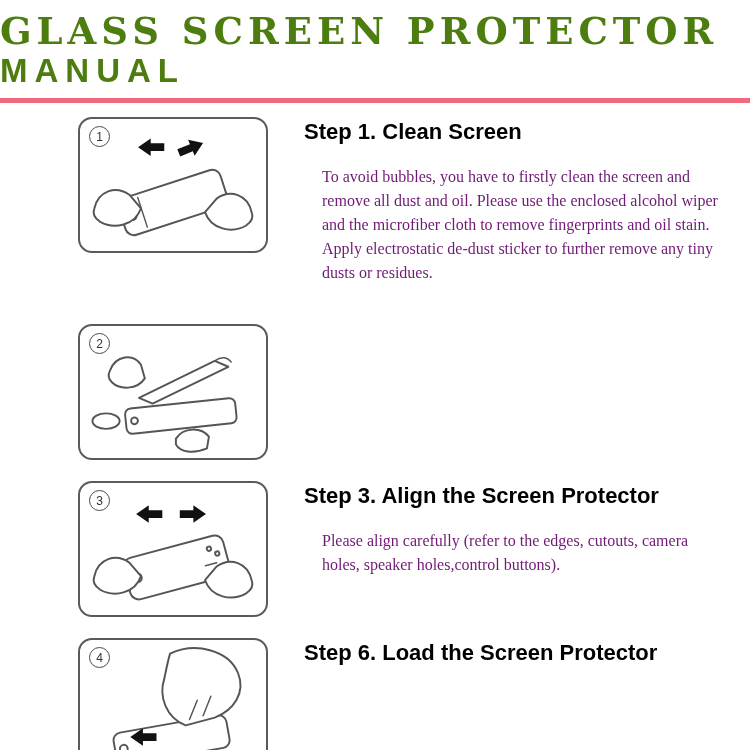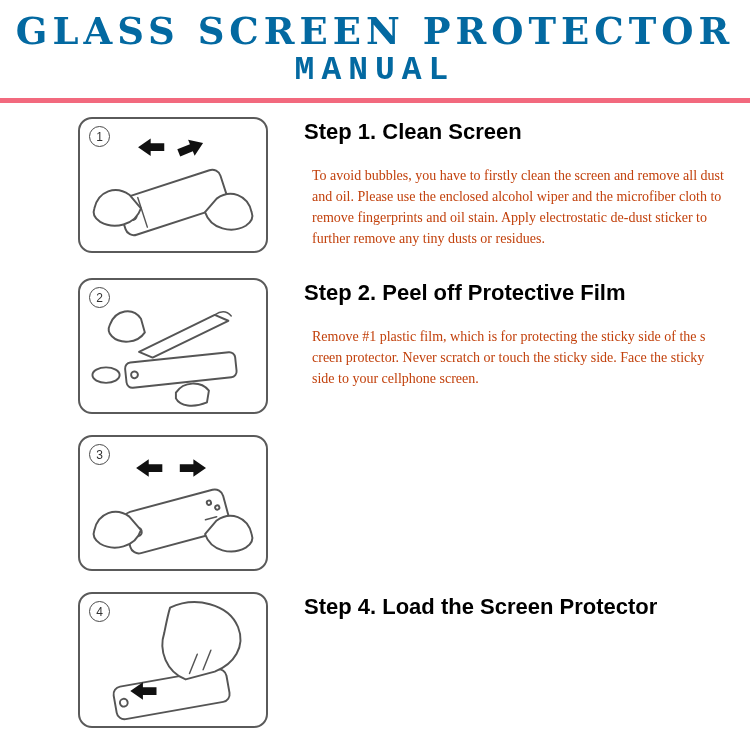--- a/index.html
+++ b/index.html
@@ -11,33 +11,32 @@
     font-family: "Liberation Serif", serif;
     overflow: hidden;
   }
   .page {
     width: 750px;
     height: 750px;
     position: relative;
     background: #fff;
   }
   .title-wrap {
-    text-align: center;
     padding-top: 12px;
-    color: #0369a1;
+    color: #4d7c0f;
   }
   .title-line1 {
     font-family: "DejaVu Serif", serif;
     font-weight: 900;
     font-size: 37px;
     letter-spacing: 5px;
     line-height: 1.05;
   }
   .title-line2 {
-    font-family: Liberation Mono, monospace;
+    font-family: Liberation Sans, sans-serif;
     font-weight: 900;
     font-size: 33px;
     letter-spacing: 7px;
     line-height: 1.1;
     margin-top: 2px;
   }
   .divider {
     height: 5px;
     width: 100%;
     margin-top: 9px;
@@ -88,24 +87,24 @@
   }
   .step-heading {
     font-family: "Liberation Sans", sans-serif;
     font-weight: bold;
     font-size: 22px;
     color: #000;
     margin: 0 0 20px 0;
   }
   .step-body {
     font-family: "Liberation Serif", serif;
-    font-size: 14px;
+    font-size: 16px;
     line-height: 1.5;
-    color: #c2410c;
-    margin: 8px;
+    color: #701a75;
+    margin: 18px;
   }
   .line-art { stroke: #555; stroke-width: 2; fill: #fff; stroke-linejoin: round; stroke-linecap: round; }
   .line-art-thin { stroke: #555; stroke-width: 1.5; fill: none; stroke-linecap: round; }
   .arrow-fill { fill: #111; stroke: none; }
 </style>
 </head>
 <body>
 
 <div class="page">
 
@@ -146,58 +145,58 @@
           <path class="line-art" d="M60,74 L138,36 L152,42 L74,80 Z"></path>
           <path class="line-art-thin" d="M138,36 q10,-7 17,1"></path>
           <g transform="rotate(-6 100 92)">
             <rect class="line-art" x="46" y="80" width="114" height="26" rx="6"></rect>
             <circle class="line-art" cx="55" cy="93" r="3.5"></circle>
           </g>
           <path class="line-art" d="M30,46 C36,30 54,28 62,40 L66,54 C58,66 40,66 32,58 C28,54 28,50 30,46 Z"></path>
           <ellipse class="line-art" cx="26" cy="98" rx="14" ry="8"></ellipse>
           <path class="line-art" d="M98,116 C106,104 124,104 132,114 L130,126 C116,132 102,130 98,122 Z"></path>
         </svg>
-      </div>
-      <div class="step-text">
-        <h2 class="step-heading">Step 2. Peel off Protective Film</h2>
-        <p class="step-body">Remove #1 plastic film, which is for protecting the sticky side of the s creen protector. Never scratch or touch the sticky side. Face the sticky side to your cellphone screen.</p>
       </div>
     </section>
 
     <section class="step-row">
       <div class="illus-box">
         <span class="circ-num">3</span>
         <svg class="illus-svg" viewBox="0 0 190 136" aria-label="aligning-screen-protector-with-phone">
           <polygon class="arrow-fill" points="84,28 70,28 70,23 57,32 70,41 70,36 84,36"></polygon>
           <polygon class="arrow-fill" points="102,28 116,28 116,23 129,32 116,41 116,36 102,36"></polygon>
           <g transform="rotate(-15 95 88)">
             <rect class="line-art" x="46" y="66" width="106" height="44" rx="9"></rect>
             <circle class="line-art" cx="57" cy="88" r="4.5"></circle>
             <circle class="line-art" cx="136" cy="78" r="2.2"></circle>
             <circle class="line-art" cx="143" cy="85" r="2.2"></circle>
             <line class="line-art-thin" x1="128" y1="94" x2="140" y2="94"></line>
           </g>
           <path class="line-art" d="M14,96 C18,78 36,72 50,82 L62,96 C56,114 34,118 20,110 C14,106 12,101 14,96 Z"></path>
           <path class="line-art" d="M176,100 C172,82 154,76 140,86 L128,100 C134,118 156,122 170,114 C176,110 178,105 176,100 Z"></path>
         </svg>
       </div>
+      <div class="step-text">
+        <h2 class="step-heading">Step 3. Align the Screen Protector</h2>
+        <p class="step-body">Please align carefully (refer to the edges, cutouts, camera holes, speaker holes,control buttons).</p>
+      </div>
     </section>
 
     <section class="step-row">
       <div class="illus-box">
         <span class="circ-num">4</span>
         <svg class="illus-svg" viewBox="0 0 190 136" aria-label="hand-pressing-screen-protector-onto-phone">
           <g transform="rotate(-10 95 100)">
             <rect class="line-art" x="34" y="86" width="118" height="34" rx="8"></rect>
             <circle class="line-art" cx="43" cy="103" r="4"></circle>
           </g>
           <path class="line-art" d="M92,14 C118,2 152,10 162,34 C170,54 158,72 138,80 L108,88 C88,80 80,58 86,40 C88,30 90,20 92,14 Z"></path>
           <path class="line-art-thin" d="M112,82 L120,62 M126,78 L134,58"></path>
           <polygon class="arrow-fill" points="78,96 64,96 64,91 51,100 64,109 64,104 78,104"></polygon>
         </svg>
       </div>
       <div class="step-text">
-        <h2 class="step-heading">Step 4. Load the Screen Protector</h2>
+        <h2 class="step-heading">Step 6. Load the Screen Protector</h2>
       </div>
     </section>
 
   </div>
 </div>
 
 </body></html>

